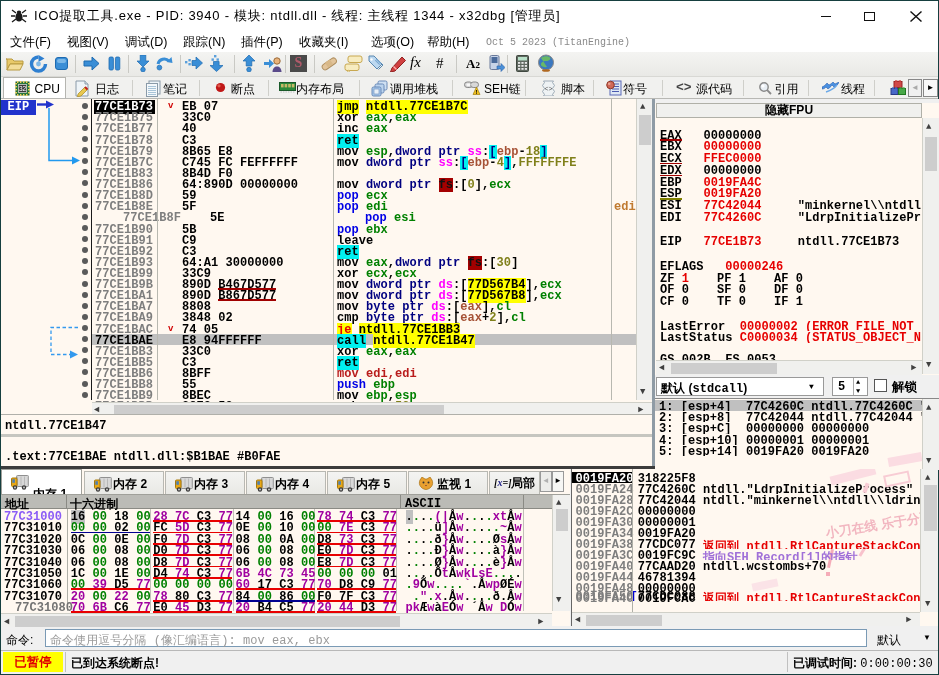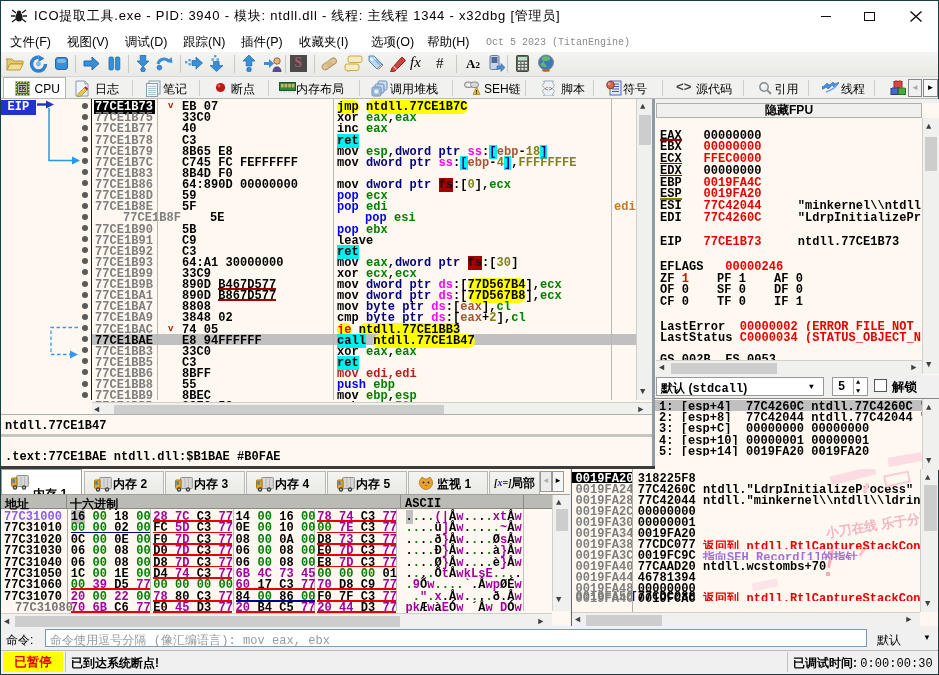--- a/index.html
+++ b/index.html
@@ -13,21 +13,21 @@
 .da{position:absolute;left:94px;top:0;}
 .db{position:absolute;left:181px;top:0;}
 .di{position:absolute;left:336px;top:0;}
 .g{color:#7e7e7e;}
 .grn{color:#008000;}
 .blu{color:#0000e6;}
 .nvy{color:#000080;}
 .mag{color:#ff00ff;}
 .red{color:#e60000;}
 .olv{color:#80801a;}
-.ylw{background:#ffff00;border-radius:7px;}
+.ylw{background:#ffff00;}
 .cyn{background:#00f0f0;}
 .fsb{background:#a40000;color:#111;}
 .cbr{background:#00f0f0;}
 .gry{color:#b91c1c;}
 .sna{color:#a65236;}
 .pur{color:#a000a0;}
 .blk{color:#000;}
 .sb{background:#f0f0ee;}
 .sbthumb{background:#cdcdcd;}
 .sbarrow{color:#404040;font-size:9px;line-height:11px;text-align:center;top:0;position:absolute;}

